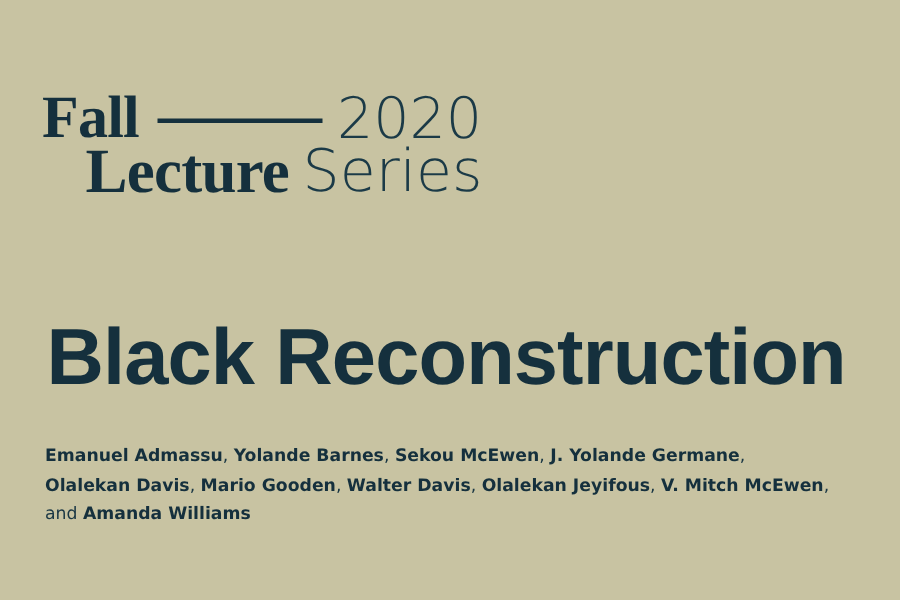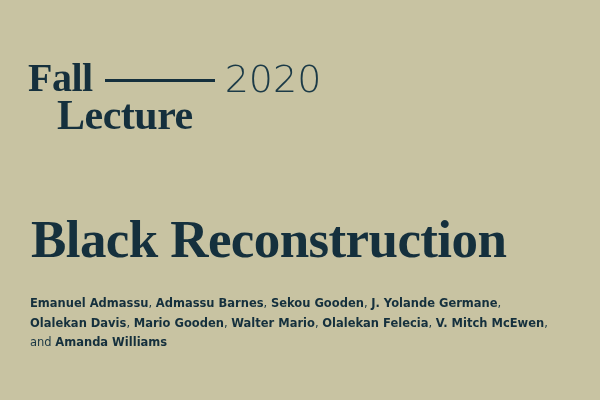--- a/index.html
+++ b/index.html
@@ -99,21 +99,21 @@
     top: 3px;
     flex: 0 0 auto;
   }
 
   
   .title {
     position: absolute;
     left: 31px;
     top: 176px;
     width: 560px;
-    font-family: Liberation Serif, serif;
+    font-family: Liberation Sans, sans-serif;
     font-weight: 700;
     color: #15303d;
     font-size: 53px;
     line-height: 1.02;
     letter-spacing: -0.6px;
   }
   .title-line {
     display: block;
     white-space: nowrap;
   }
@@ -147,36 +147,37 @@
   <div class="masthead">
 
     <div class="masthead-row masthead-row-1">
       <span class="word-serif">Fall</span>
       <span class="rule"></span>
       <span class="word-light">2020</span>
     </div>
 
     <div class="masthead-row masthead-row-2">
       <span class="word-serif">Lecture</span>
+      <span class="word-light">Series</span>
     </div>
 
   </div>
 
   <h1 class="title">
     <span class="title-line">Black Reconstruction</span>
   </h1>
 
   <div class="participants">
 
     <span class="p-line">
-      <b>Emanuel Admassu</b><span>, </span><b>Admassu Barnes</b><span>, </span><b>Sekou Gooden</b><span>, </span><b>J. Yolande Germane</b><span>,</span>
+      <b>Emanuel Admassu</b><span>, </span><b>Yolande Barnes</b><span>, </span><b>Sekou McEwen</b><span>, </span><b>J. Yolande Germane</b><span>,</span>
     </span>
 
     <span class="p-line">
-      <b>Olalekan Davis</b><span>, </span><b>Mario Gooden</b><span>, </span><b>Walter Mario</b><span>, </span><b>Olalekan Felecia</b><span>, </span><b>V. Mitch McEwen</b><span>,</span>
+      <b>Olalekan Davis</b><span>, </span><b>Mario Gooden</b><span>, </span><b>Walter Davis</b><span>, </span><b>Olalekan Jeyifous</b><span>, </span><b>V. Mitch McEwen</b><span>,</span>
     </span>
 
     <span class="p-line">
       <span>and </span><b>Amanda Williams</b>
     </span>
 
   </div>
 
 </div>
 

